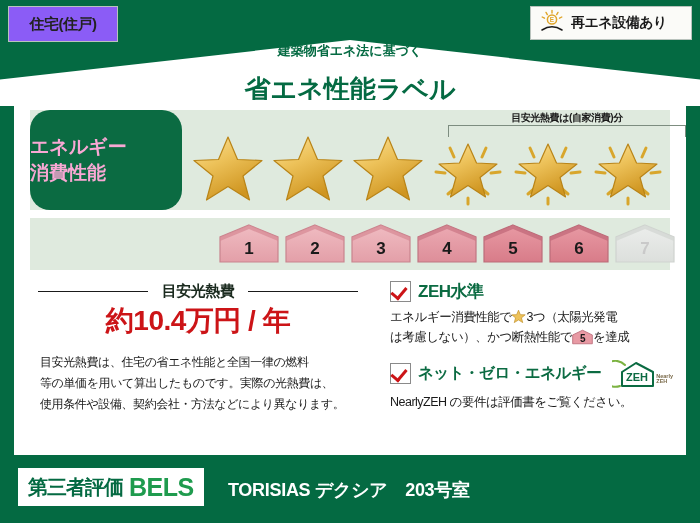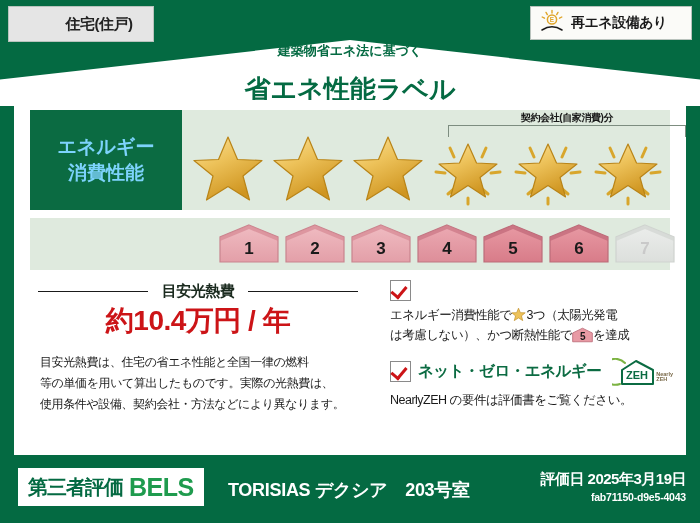--- a/index.html
+++ b/index.html
@@ -6,23 +6,23 @@
   body{
     width:700px;height:523px;overflow:hidden;
     font-family:"Liberation Sans","DejaVu Sans",sans-serif;
     background:#046a42;
   }
   #root{position:relative;width:700px;height:523px;background:#046a42;}
 
   
   .house-tag{
     position:absolute;left:8px;top:6px;width:108px;height:34px;
-    background:#e5e5e5;border:1px solid #b9c3bd;
+    background:#8b5cf6;border:1px solid #b9c3bd;
     display:flex;align-items:center;justify-content:center;
-    font-size:15px;font-weight:bold;color:#222;letter-spacing:-0.5px;padding-left:36px;
+    font-size:15px;font-weight:bold;color:#222;letter-spacing:-0.5px;
   }
   
   .re-badge{
     position:absolute;left:530px;top:6px;width:162px;height:34px;
     background:#fbfbf8;border:1px solid #b9c3bd;
     display:flex;align-items:center;gap:6px;padding-left:8px;box-sizing:border-box;
   }
   .re-badge .lbl{font-size:14px;font-weight:bold;color:#1a1a1a;letter-spacing:-0.5px;}
 
   
@@ -42,23 +42,23 @@
   .card{
     position:absolute;left:14px;top:100px;width:672px;height:355px;
     background:#ffffff;box-sizing:border-box;
   }
 
   
   .rowband{position:absolute;left:16px;width:640px;background:#dfeade;}
   .band-energy{top:10px;height:100px;}
   .band-insul{top:118px;height:52px;}
   .rowlabel{
-    position:absolute;left:0;top:0;background:#0b6b42;color:#7dd3fc;
-    display:flex;flex-direction:column;align-items:center;justify-content:center;
-    font-weight:bold;letter-spacing:0px;box-sizing:border-box;
+    position:absolute;left:0;top:0;background:#0b6b42;color:#f9a8d4;
+    display:flex;flex-direction:column;align-items:flex-start;justify-content:center;
+    font-weight:bold;letter-spacing:0px;box-sizing:border-box;border-radius:20px;
   }
   .band-energy .rowlabel{width:152px;height:100px;font-size:19px;line-height:1.35;}
   .band-insul .rowlabel{width:152px;height:52px;font-size:19px;}
 
   .stars{position:absolute;left:160px;top:22px;display:flex;gap:4px;}
   .starbox{position:relative;width:76px;height:74px;}
 
   .solar-anno{position:absolute;left:418px;top:2px;width:238px;}
   .solar-anno .txt{font-size:10px;font-weight:bold;color:#1a1a1a;text-align:center;line-height:1.1;letter-spacing:-0.4px;}
   .bracket{
@@ -166,21 +166,21 @@
 
   <div class="card">
 
     <div class="rowband band-energy">
       <div class="rowlabel">
         <span>エネルギー</span>
         <span>消費性能</span>
       </div>
 
       <div class="solar-anno">
-        <div class="txt">契約会社(自家消費)分</div>
+        <div class="txt">目安光熱費は(自家消費)分</div>
         <div class="bracket"></div>
       </div>
 
       <div class="stars">
         <div class="starbox">
           <svg width="76" height="74" viewBox="0 0 76 74">
             <defs>
               <linearGradient id="gA" x1="0" y1="0" x2="0.5" y2="1">
                 <stop offset="0%" stop-color="#fbe29a"></stop>
                   <stop offset="45%" stop-color="#edc25a"></stop>
@@ -329,20 +329,21 @@
       <div>目安光熱費は、住宅の省エネ性能と全国一律の燃料</div>
       <div>等の単価を用いて算出したものです。実際の光熱費は、</div>
       <div>使用条件や設備、契約会社・方法などにより異なります。</div>
     </div>
 
     <div class="zeh-col">
 
       <div class="zeh-item">
         <div class="zeh-head">
           <span class="chk"></span>
+          <span class="zeh-title">ZEH水準</span>
         </div>
         <div class="zeh-body">
           <span>エネルギー消費性能で</span><span class="inline-star">
             <svg width="15" height="15" viewBox="0 0 76 74">
               <polygon points="38,5 47.5,27.5 72,28.5 53,44 59.5,68 38,54.5 16.5,68 23,44 4,28.5 28.5,27.5" fill="#edc25a" stroke="#b98417" stroke-width="3"></polygon>
             </svg></span><span>3つ（太陽光発電</span><br>
           <span>は考慮しない）、かつ断熱性能で</span><span class="inline-h5">
             <svg width="21" height="16" viewBox="0 0 62 44">
               <polygon points="31,2 60,16 60,42 2,42 2,16" fill="#e89aa4" stroke="#bb6c79" stroke-width="2.5"></polygon>
             </svg>
@@ -372,19 +373,15 @@
 
     </div>
   </div>
 
   <div class="footer">
     <div class="bels-box">
       <span class="jp">第三者評価</span>
       <span class="en">BELS</span>
     </div>
     <div class="bldg">TORISIAS デクシア　203号室</div>
-    <div class="evaldate">
-      <div class="d">評価日 2025年3月19日</div>
-      <div class="id">fab71150-d9e5-4043</div>
-    </div>
   </div>
 
 </div>
 
 </body></html>

